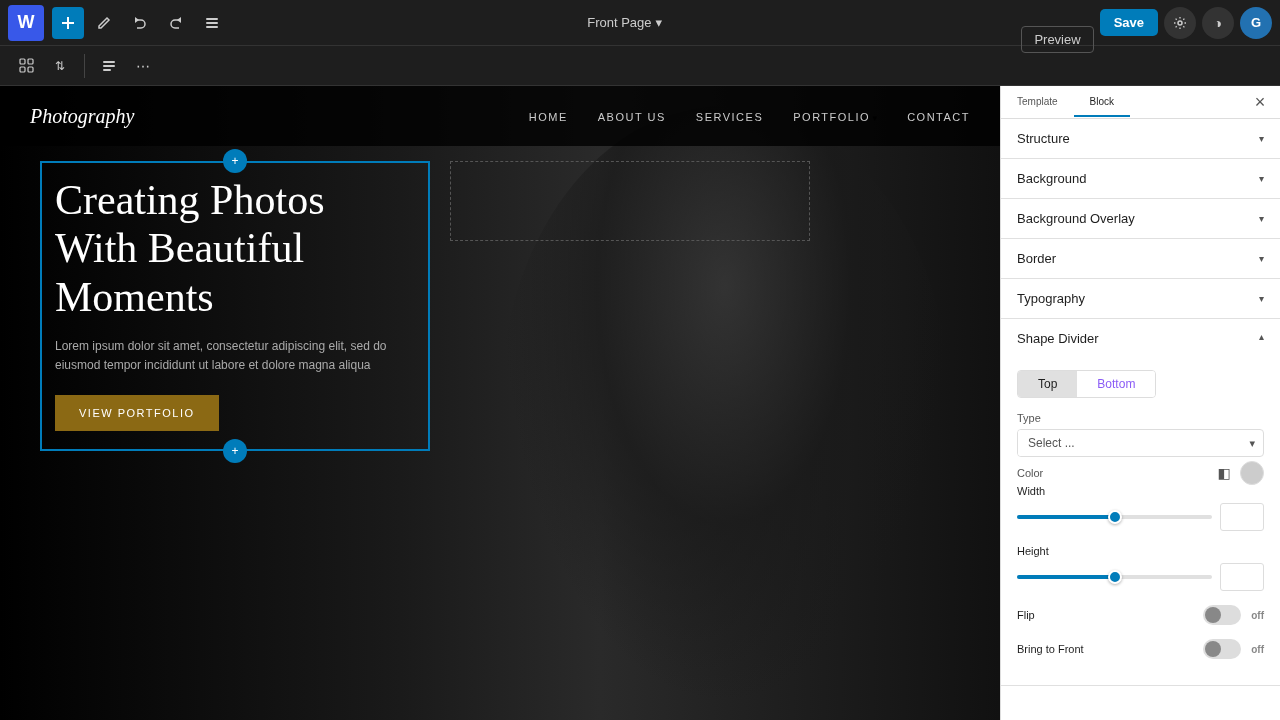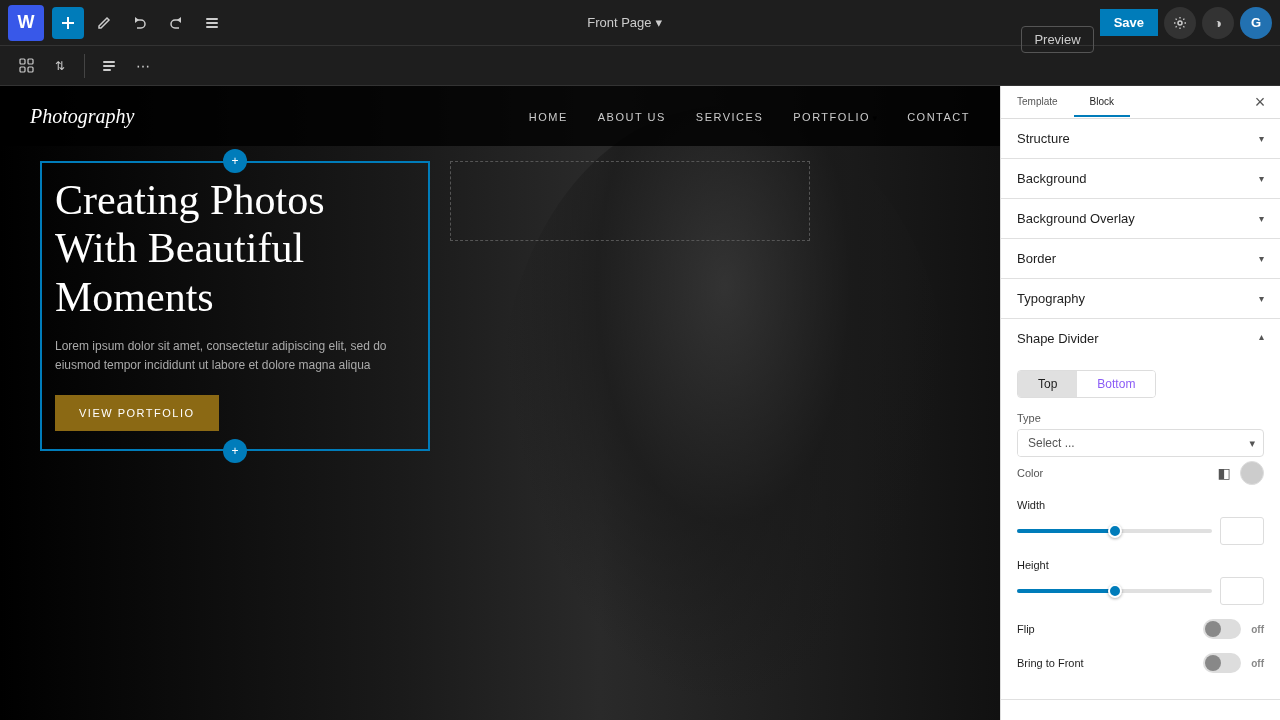--- a/index.html
+++ b/index.html
@@ -66,21 +66,21 @@
       border-radius: 4px;
       font-size: 13px;
       cursor: pointer;
       margin-top: 33px;
     }
     .save-btn {
       background: #007cba;
       border: none;
       color: white;
       padding: 6px 14px;
-      border-radius: 0;
+      border-radius: 5px;
       font-size: 13px;
       font-weight: 600;
       cursor: pointer;
     }
     .icon-btn-round {
       width: 32px; height: 32px;
       background: #333;
       border: none;
       border-radius: 50%;
       color: #ccc;
@@ -414,21 +414,20 @@
       color: #555;
       font-size: 11px;
       pointer-events: none;
     }
 
     
     .color-row {
       display: flex;
       align-items: center;
       justify-content: space-between;
-      margin-bottom: 14px;
     }
     .color-label { font-size: 11px; color: #555; }
     .color-controls { display: flex; gap: 4px; align-items: center; }
     .color-swatch {
       width: 24px; height: 24px;
       border-radius: 50%;
       background: #ccc;
       border: 1px solid #ddd;
       cursor: pointer;
     }

